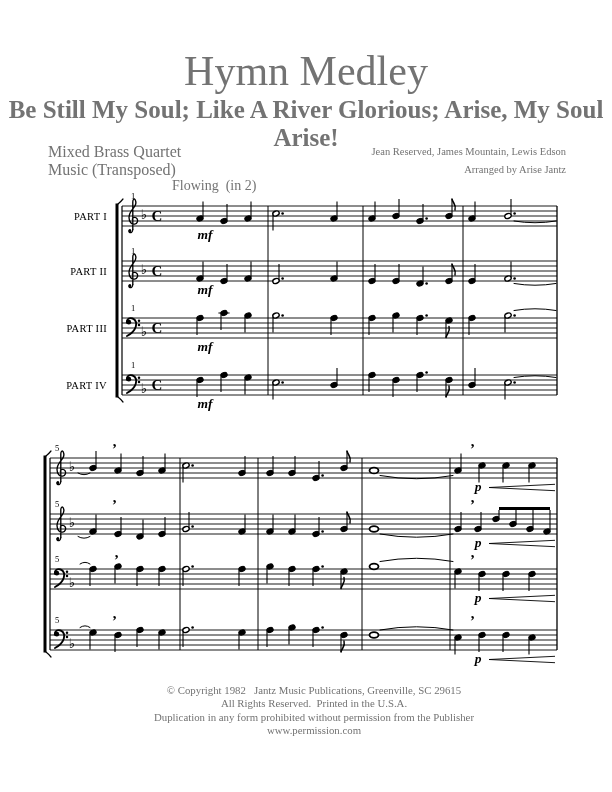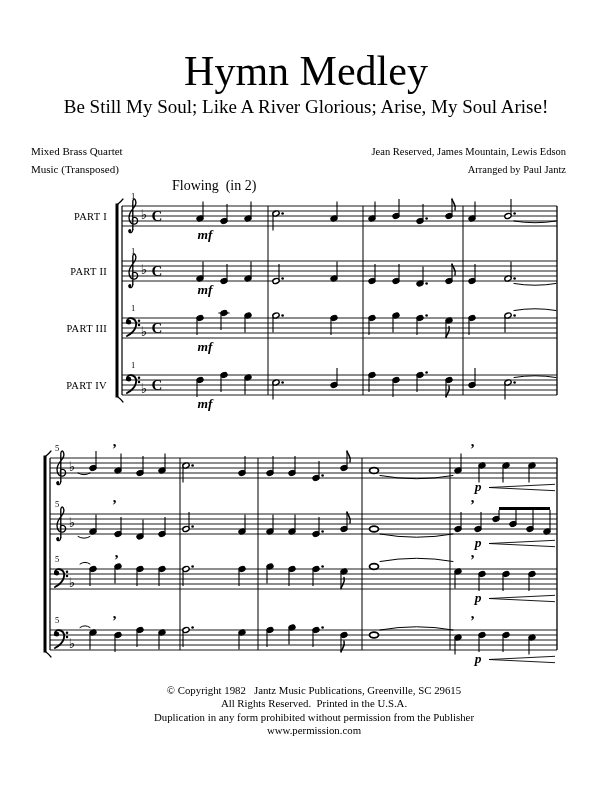--- a/index.html
+++ b/index.html
@@ -1,40 +1,40 @@
 <!DOCTYPE html>
 <html><head>
 <meta charset="utf-8">
 <style>
   html,body{margin:0;padding:0;background:#fff;}
-  .page{position:relative;width:612px;height:792px;background:#fff;color:#000000;
+  .page{position:relative;width:612px;height:792px;background:#fff;color:#737373;
         font-family:"Liberation Serif",serif;overflow:hidden;}
   .title{position:absolute;top:47px;left:0;width:100%;text-align:center;font-size:42px;}
-  .subtitle{position:absolute;top:96px;left:0;width:100%;text-align:center;font-size:19px;font-weight:normal;}
-  .credit-left{position:absolute;top:143px;left:31px;font-size:11px;line-height:17.5px;}
+  .subtitle{position:absolute;top:96px;left:0;width:100%;text-align:center;font-size:25px;font-weight:bold;}
+  .credit-left{position:absolute;top:143px;left:48px;font-size:16px;line-height:17.5px;}
   .credit-right{position:absolute;top:143px;right:46px;font-size:10.5px;line-height:17.5px;text-align:right;}
   .tempo{position:absolute;top:178px;left:172px;font-size:14px;}
   #music{position:absolute;top:0;left:0;}
   .footer{position:absolute;top:684px;left:8px;width:100%;text-align:center;font-size:10.8px;line-height:13.4px;}
 </style>
 </head>
 <body>
 
 <div class="page">
   <div class="title">Hymn Medley</div>
   <div class="subtitle">Be Still My Soul; Like A River Glorious; Arise, My Soul Arise!</div>
 
   <div class="credit-left">
     <div>Mixed Brass Quartet</div>
     <div>Music (Transposed)</div>
   </div>
 
   <div class="credit-right">
     <div>Jean Reserved, James Mountain, Lewis Edson</div>
-    <div>Arranged by Paul Jantz</div>
+    <div>Arranged by Arise Jantz</div>
   </div>
 
   <div class="tempo">Flowing&nbsp; (in 2)</div>
 
   <svg id="music" width="612" height="792" viewBox="0 0 612 792" xmlns="http://www.w3.org/2000/svg">
       <line x1="122" y1="206" x2="557" y2="206" stroke="#000000" stroke-width="0.9"></line>
       <line x1="122" y1="211" x2="557" y2="211" stroke="#000000" stroke-width="0.9"></line>
       <line x1="122" y1="216" x2="557" y2="216" stroke="#000000" stroke-width="0.9"></line>
       <line x1="122" y1="221" x2="557" y2="221" stroke="#000000" stroke-width="0.9"></line>
       <line x1="122" y1="226" x2="557" y2="226" stroke="#000000" stroke-width="0.9"></line>

